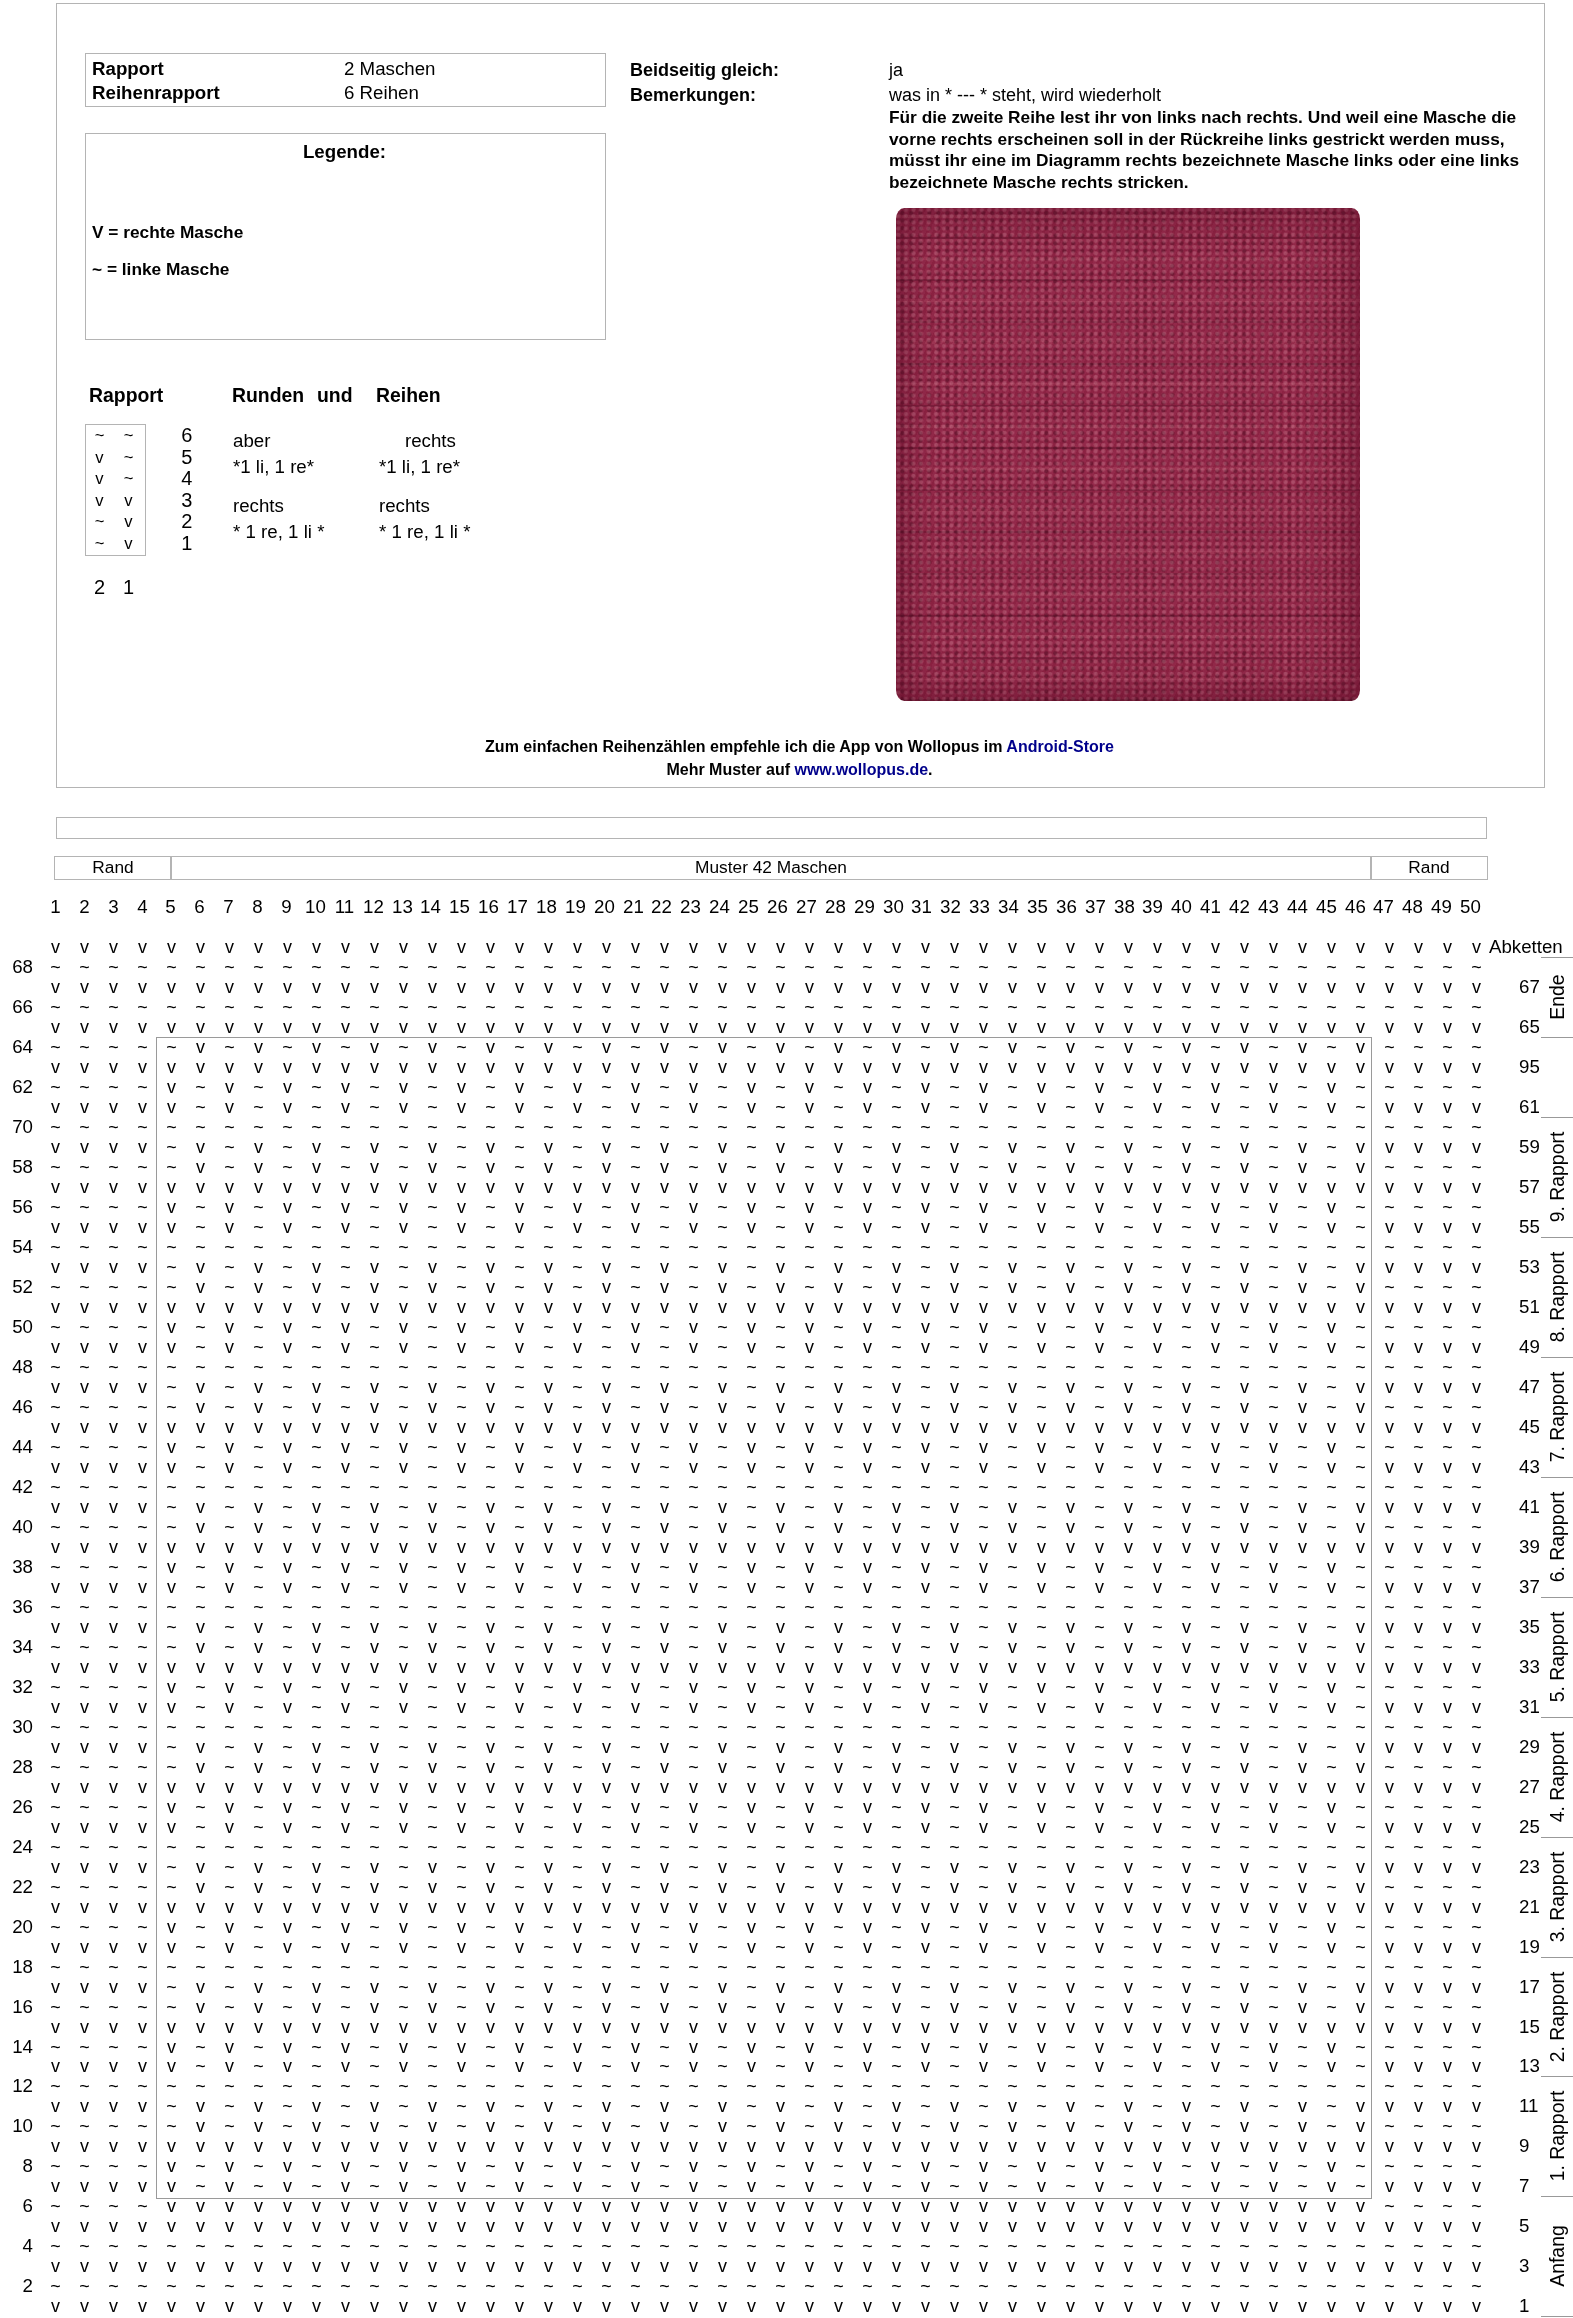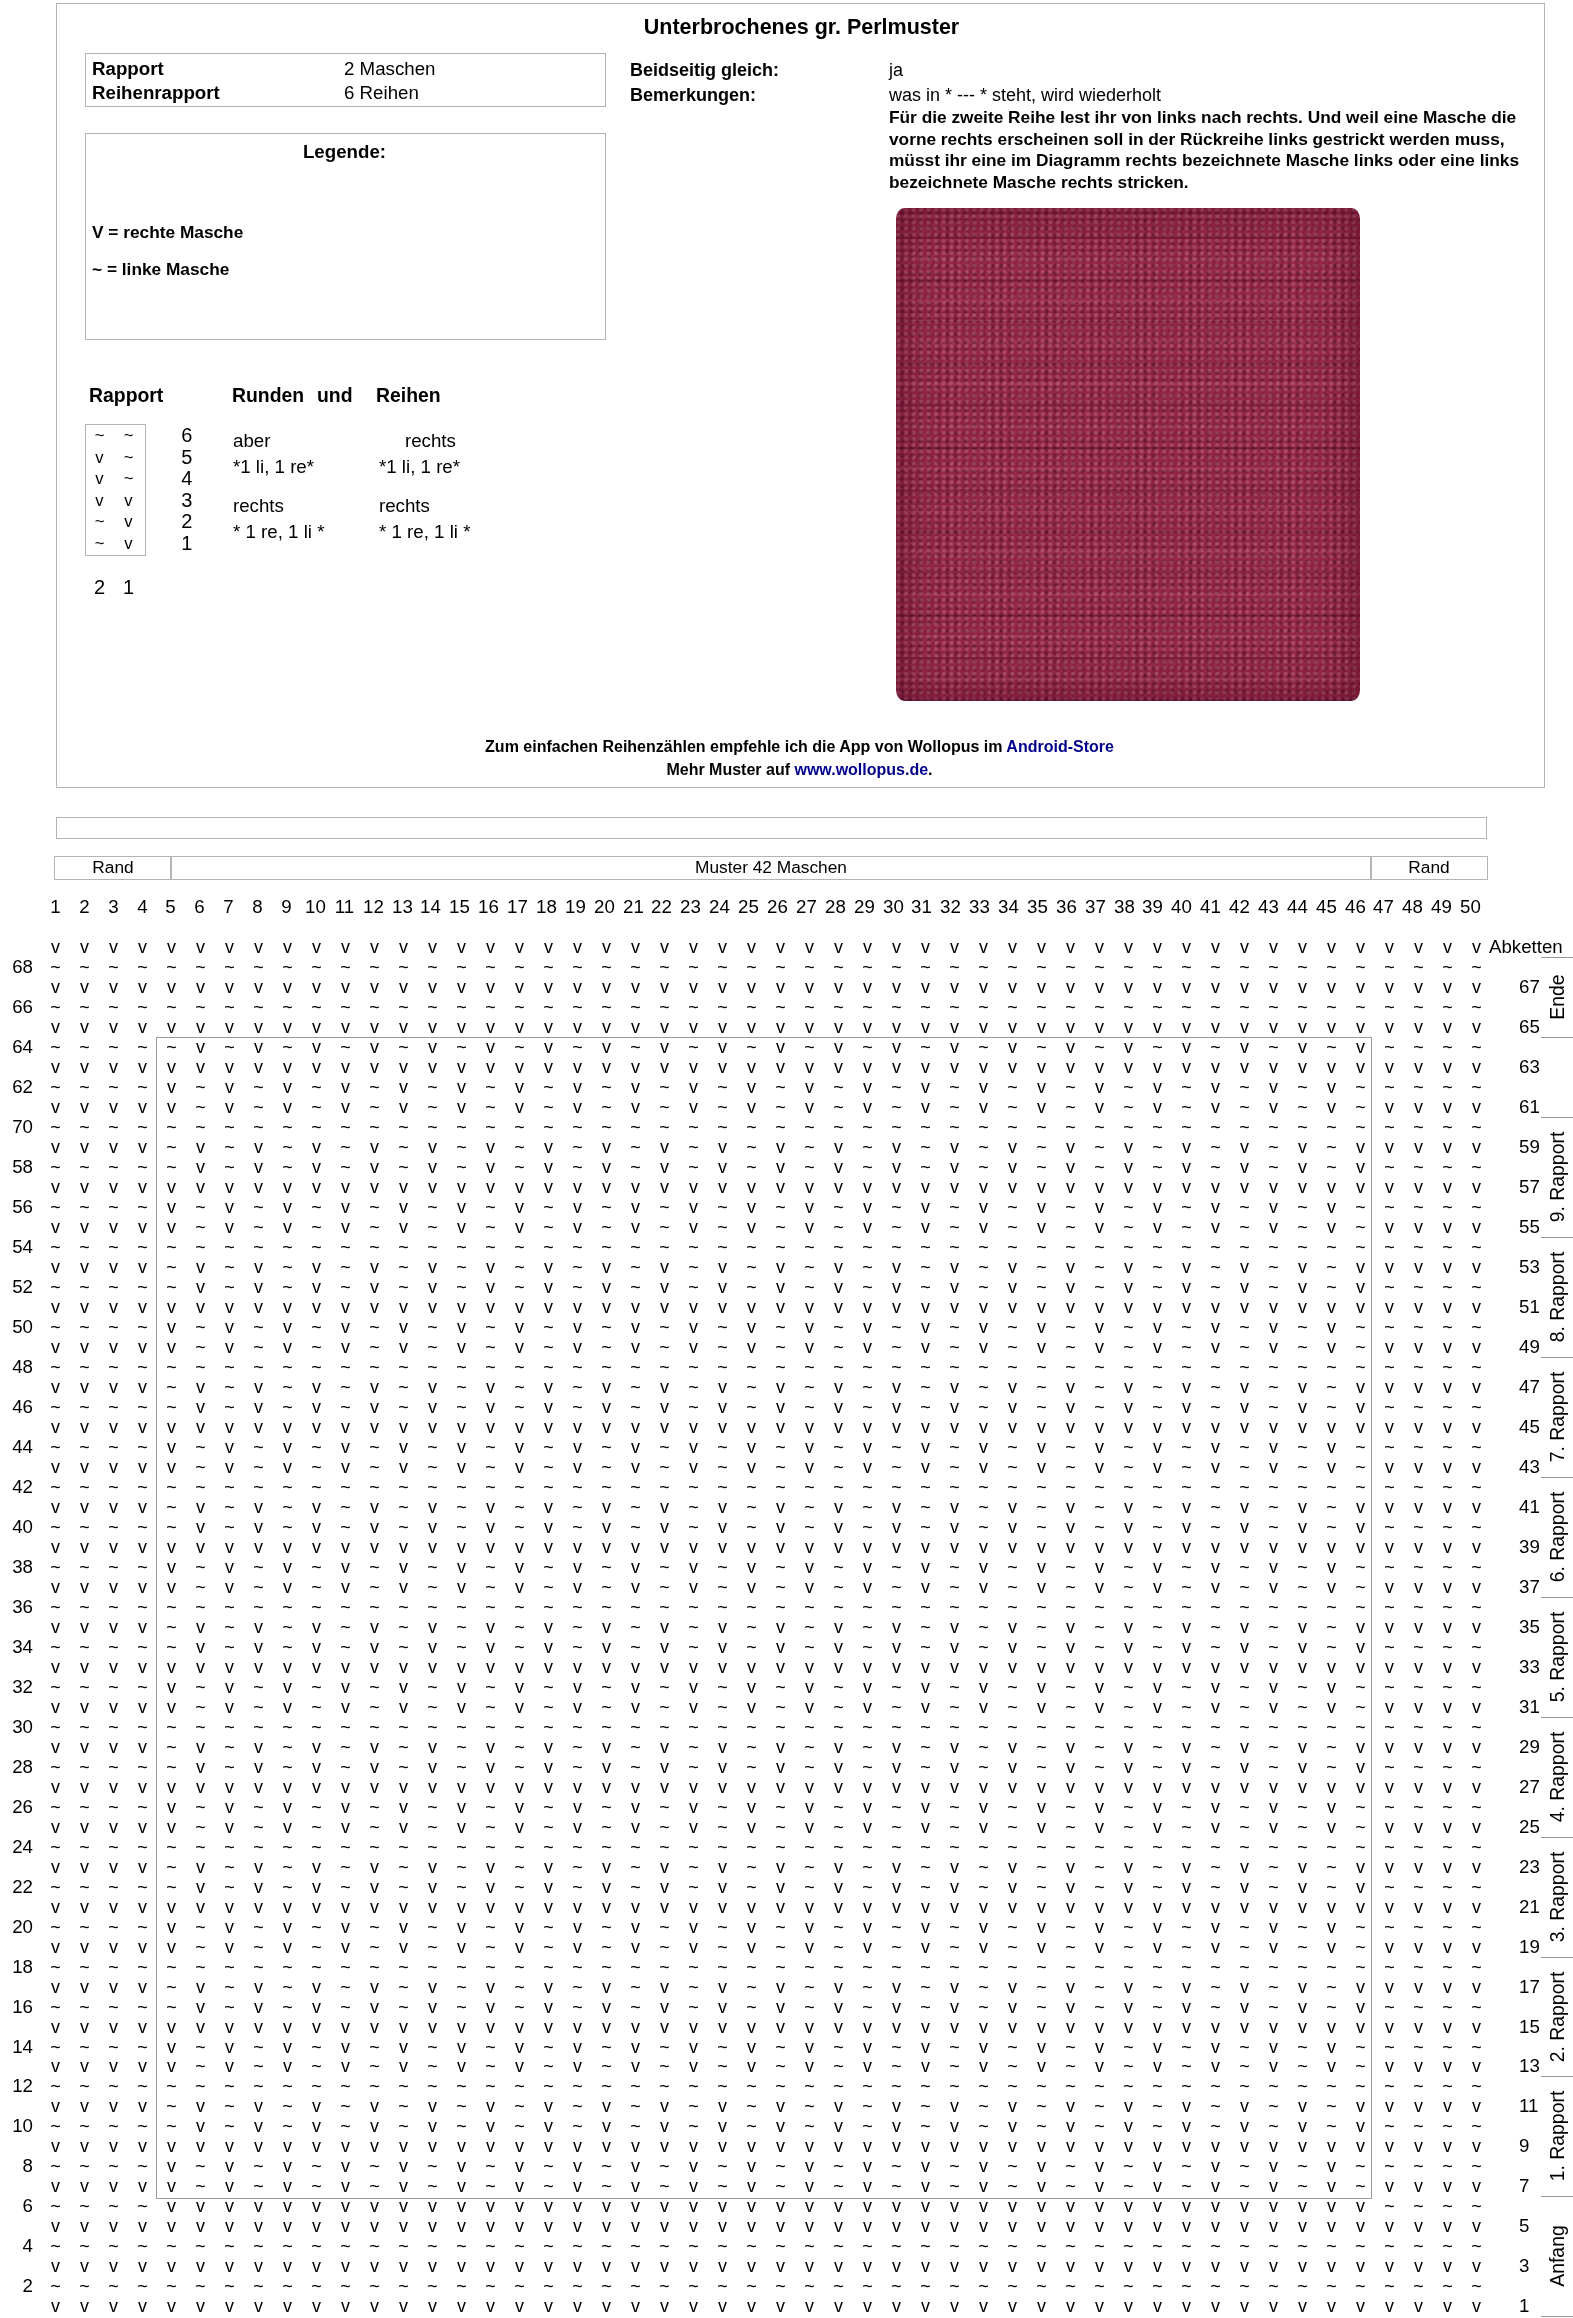--- a/index.html
+++ b/index.html
@@ -36,21 +36,20 @@
   .minisym{position:absolute;width:29px;text-align:center;font-size:16.6px;}
   .mininum{position:absolute;width:23.6px;text-align:center;font-size:20px;}
 </style>
 </head>
 <body>
 
 <div class="page">
 
   <div class="box" style="left:56px;top:2.8px;width:1487px;height:783px;"></div>
 
-  <div class="abs title" style="left:455px;top:15.2px;width:693px;">Unterbrochenes gr. Perlmuster</div>
 
   <div class="box" style="left:85px;top:53px;width:519px;height:52px;"></div>
   <div class="abs lbl" style="left:92px;top:58px;font-size:18.7px;">Rapport</div>
   <div class="abs val" style="left:344px;top:58px;font-size:18.7px;">2 Maschen</div>
   <div class="abs lbl" style="left:92px;top:82px;font-size:18.7px;">Reihenrapport</div>
   <div class="abs val" style="left:344px;top:82px;font-size:18.7px;">6 Reihen</div>
 
   <div class="abs lbl" style="left:630px;top:60px;">Beidseitig gleich:</div>
   <div class="abs val" style="left:889px;top:60px;">ja</div>
   <div class="abs lbl" style="left:630px;top:85px;">Bemerkungen:</div>
@@ -170,21 +169,21 @@
       <div class="rownum" style="left: 0px; top: 957px; width: 33px; height: 20px; line-height: 20px; text-align: right;">68</div>
       <div class="abs" style="left: 41px; top: 977px; width: 1444px; height: 20px; line-height: 20px; white-space: nowrap;"><span class="cell" style="width: 29px;">v</span><span class="cell" style="width: 29px;">v</span><span class="cell" style="width: 29px;">v</span><span class="cell" style="width: 29px;">v</span><span class="cell" style="width: 29px;">v</span><span class="cell" style="width: 29px;">v</span><span class="cell" style="width: 29px;">v</span><span class="cell" style="width: 29px;">v</span><span class="cell" style="width: 29px;">v</span><span class="cell" style="width: 29px;">v</span><span class="cell" style="width: 29px;">v</span><span class="cell" style="width: 29px;">v</span><span class="cell" style="width: 29px;">v</span><span class="cell" style="width: 29px;">v</span><span class="cell" style="width: 29px;">v</span><span class="cell" style="width: 29px;">v</span><span class="cell" style="width: 29px;">v</span><span class="cell" style="width: 29px;">v</span><span class="cell" style="width: 29px;">v</span><span class="cell" style="width: 29px;">v</span><span class="cell" style="width: 29px;">v</span><span class="cell" style="width: 29px;">v</span><span class="cell" style="width: 29px;">v</span><span class="cell" style="width: 29px;">v</span><span class="cell" style="width: 29px;">v</span><span class="cell" style="width: 29px;">v</span><span class="cell" style="width: 29px;">v</span><span class="cell" style="width: 29px;">v</span><span class="cell" style="width: 29px;">v</span><span class="cell" style="width: 29px;">v</span><span class="cell" style="width: 29px;">v</span><span class="cell" style="width: 29px;">v</span><span class="cell" style="width: 29px;">v</span><span class="cell" style="width: 29px;">v</span><span class="cell" style="width: 29px;">v</span><span class="cell" style="width: 29px;">v</span><span class="cell" style="width: 29px;">v</span><span class="cell" style="width: 29px;">v</span><span class="cell" style="width: 29px;">v</span><span class="cell" style="width: 29px;">v</span><span class="cell" style="width: 29px;">v</span><span class="cell" style="width: 29px;">v</span><span class="cell" style="width: 29px;">v</span><span class="cell" style="width: 29px;">v</span><span class="cell" style="width: 29px;">v</span><span class="cell" style="width: 29px;">v</span><span class="cell" style="width: 29px;">v</span><span class="cell" style="width: 29px;">v</span><span class="cell" style="width: 29px;">v</span><span class="cell" style="width: 29px;">v</span></div>
       <div class="rownum" style="left: 1519px; top: 977px; height: 20px; line-height: 20px;">67</div>
       <div class="abs" style="left: 41px; top: 997px; width: 1444px; height: 20px; line-height: 20px; white-space: nowrap;"><span class="cell" style="width: 29px;">~</span><span class="cell" style="width: 29px;">~</span><span class="cell" style="width: 29px;">~</span><span class="cell" style="width: 29px;">~</span><span class="cell" style="width: 29px;">~</span><span class="cell" style="width: 29px;">~</span><span class="cell" style="width: 29px;">~</span><span class="cell" style="width: 29px;">~</span><span class="cell" style="width: 29px;">~</span><span class="cell" style="width: 29px;">~</span><span class="cell" style="width: 29px;">~</span><span class="cell" style="width: 29px;">~</span><span class="cell" style="width: 29px;">~</span><span class="cell" style="width: 29px;">~</span><span class="cell" style="width: 29px;">~</span><span class="cell" style="width: 29px;">~</span><span class="cell" style="width: 29px;">~</span><span class="cell" style="width: 29px;">~</span><span class="cell" style="width: 29px;">~</span><span class="cell" style="width: 29px;">~</span><span class="cell" style="width: 29px;">~</span><span class="cell" style="width: 29px;">~</span><span class="cell" style="width: 29px;">~</span><span class="cell" style="width: 29px;">~</span><span class="cell" style="width: 29px;">~</span><span class="cell" style="width: 29px;">~</span><span class="cell" style="width: 29px;">~</span><span class="cell" style="width: 29px;">~</span><span class="cell" style="width: 29px;">~</span><span class="cell" style="width: 29px;">~</span><span class="cell" style="width: 29px;">~</span><span class="cell" style="width: 29px;">~</span><span class="cell" style="width: 29px;">~</span><span class="cell" style="width: 29px;">~</span><span class="cell" style="width: 29px;">~</span><span class="cell" style="width: 29px;">~</span><span class="cell" style="width: 29px;">~</span><span class="cell" style="width: 29px;">~</span><span class="cell" style="width: 29px;">~</span><span class="cell" style="width: 29px;">~</span><span class="cell" style="width: 29px;">~</span><span class="cell" style="width: 29px;">~</span><span class="cell" style="width: 29px;">~</span><span class="cell" style="width: 29px;">~</span><span class="cell" style="width: 29px;">~</span><span class="cell" style="width: 29px;">~</span><span class="cell" style="width: 29px;">~</span><span class="cell" style="width: 29px;">~</span><span class="cell" style="width: 29px;">~</span><span class="cell" style="width: 29px;">~</span></div>
       <div class="rownum" style="left: 0px; top: 997px; width: 33px; height: 20px; line-height: 20px; text-align: right;">66</div>
       <div class="abs" style="left: 41px; top: 1017px; width: 1444px; height: 20px; line-height: 20px; white-space: nowrap;"><span class="cell" style="width: 29px;">v</span><span class="cell" style="width: 29px;">v</span><span class="cell" style="width: 29px;">v</span><span class="cell" style="width: 29px;">v</span><span class="cell" style="width: 29px;">v</span><span class="cell" style="width: 29px;">v</span><span class="cell" style="width: 29px;">v</span><span class="cell" style="width: 29px;">v</span><span class="cell" style="width: 29px;">v</span><span class="cell" style="width: 29px;">v</span><span class="cell" style="width: 29px;">v</span><span class="cell" style="width: 29px;">v</span><span class="cell" style="width: 29px;">v</span><span class="cell" style="width: 29px;">v</span><span class="cell" style="width: 29px;">v</span><span class="cell" style="width: 29px;">v</span><span class="cell" style="width: 29px;">v</span><span class="cell" style="width: 29px;">v</span><span class="cell" style="width: 29px;">v</span><span class="cell" style="width: 29px;">v</span><span class="cell" style="width: 29px;">v</span><span class="cell" style="width: 29px;">v</span><span class="cell" style="width: 29px;">v</span><span class="cell" style="width: 29px;">v</span><span class="cell" style="width: 29px;">v</span><span class="cell" style="width: 29px;">v</span><span class="cell" style="width: 29px;">v</span><span class="cell" style="width: 29px;">v</span><span class="cell" style="width: 29px;">v</span><span class="cell" style="width: 29px;">v</span><span class="cell" style="width: 29px;">v</span><span class="cell" style="width: 29px;">v</span><span class="cell" style="width: 29px;">v</span><span class="cell" style="width: 29px;">v</span><span class="cell" style="width: 29px;">v</span><span class="cell" style="width: 29px;">v</span><span class="cell" style="width: 29px;">v</span><span class="cell" style="width: 29px;">v</span><span class="cell" style="width: 29px;">v</span><span class="cell" style="width: 29px;">v</span><span class="cell" style="width: 29px;">v</span><span class="cell" style="width: 29px;">v</span><span class="cell" style="width: 29px;">v</span><span class="cell" style="width: 29px;">v</span><span class="cell" style="width: 29px;">v</span><span class="cell" style="width: 29px;">v</span><span class="cell" style="width: 29px;">v</span><span class="cell" style="width: 29px;">v</span><span class="cell" style="width: 29px;">v</span><span class="cell" style="width: 29px;">v</span></div>
       <div class="rownum" style="left: 1519px; top: 1017px; height: 20px; line-height: 20px;">65</div>
       <div class="abs" style="left: 41px; top: 1037px; width: 1444px; height: 20px; line-height: 20px; white-space: nowrap;"><span class="cell" style="width: 29px;">~</span><span class="cell" style="width: 29px;">~</span><span class="cell" style="width: 29px;">~</span><span class="cell" style="width: 29px;">~</span><span class="cell" style="width: 29px;">~</span><span class="cell" style="width: 29px;">v</span><span class="cell" style="width: 29px;">~</span><span class="cell" style="width: 29px;">v</span><span class="cell" style="width: 29px;">~</span><span class="cell" style="width: 29px;">v</span><span class="cell" style="width: 29px;">~</span><span class="cell" style="width: 29px;">v</span><span class="cell" style="width: 29px;">~</span><span class="cell" style="width: 29px;">v</span><span class="cell" style="width: 29px;">~</span><span class="cell" style="width: 29px;">v</span><span class="cell" style="width: 29px;">~</span><span class="cell" style="width: 29px;">v</span><span class="cell" style="width: 29px;">~</span><span class="cell" style="width: 29px;">v</span><span class="cell" style="width: 29px;">~</span><span class="cell" style="width: 29px;">v</span><span class="cell" style="width: 29px;">~</span><span class="cell" style="width: 29px;">v</span><span class="cell" style="width: 29px;">~</span><span class="cell" style="width: 29px;">v</span><span class="cell" style="width: 29px;">~</span><span class="cell" style="width: 29px;">v</span><span class="cell" style="width: 29px;">~</span><span class="cell" style="width: 29px;">v</span><span class="cell" style="width: 29px;">~</span><span class="cell" style="width: 29px;">v</span><span class="cell" style="width: 29px;">~</span><span class="cell" style="width: 29px;">v</span><span class="cell" style="width: 29px;">~</span><span class="cell" style="width: 29px;">v</span><span class="cell" style="width: 29px;">~</span><span class="cell" style="width: 29px;">v</span><span class="cell" style="width: 29px;">~</span><span class="cell" style="width: 29px;">v</span><span class="cell" style="width: 29px;">~</span><span class="cell" style="width: 29px;">v</span><span class="cell" style="width: 29px;">~</span><span class="cell" style="width: 29px;">v</span><span class="cell" style="width: 29px;">~</span><span class="cell" style="width: 29px;">v</span><span class="cell" style="width: 29px;">~</span><span class="cell" style="width: 29px;">~</span><span class="cell" style="width: 29px;">~</span><span class="cell" style="width: 29px;">~</span></div>
       <div class="rownum" style="left: 0px; top: 1037px; width: 33px; height: 20px; line-height: 20px; text-align: right;">64</div>
       <div class="abs" style="left: 41px; top: 1057px; width: 1444px; height: 20px; line-height: 20px; white-space: nowrap;"><span class="cell" style="width: 29px;">v</span><span class="cell" style="width: 29px;">v</span><span class="cell" style="width: 29px;">v</span><span class="cell" style="width: 29px;">v</span><span class="cell" style="width: 29px;">v</span><span class="cell" style="width: 29px;">v</span><span class="cell" style="width: 29px;">v</span><span class="cell" style="width: 29px;">v</span><span class="cell" style="width: 29px;">v</span><span class="cell" style="width: 29px;">v</span><span class="cell" style="width: 29px;">v</span><span class="cell" style="width: 29px;">v</span><span class="cell" style="width: 29px;">v</span><span class="cell" style="width: 29px;">v</span><span class="cell" style="width: 29px;">v</span><span class="cell" style="width: 29px;">v</span><span class="cell" style="width: 29px;">v</span><span class="cell" style="width: 29px;">v</span><span class="cell" style="width: 29px;">v</span><span class="cell" style="width: 29px;">v</span><span class="cell" style="width: 29px;">v</span><span class="cell" style="width: 29px;">v</span><span class="cell" style="width: 29px;">v</span><span class="cell" style="width: 29px;">v</span><span class="cell" style="width: 29px;">v</span><span class="cell" style="width: 29px;">v</span><span class="cell" style="width: 29px;">v</span><span class="cell" style="width: 29px;">v</span><span class="cell" style="width: 29px;">v</span><span class="cell" style="width: 29px;">v</span><span class="cell" style="width: 29px;">v</span><span class="cell" style="width: 29px;">v</span><span class="cell" style="width: 29px;">v</span><span class="cell" style="width: 29px;">v</span><span class="cell" style="width: 29px;">v</span><span class="cell" style="width: 29px;">v</span><span class="cell" style="width: 29px;">v</span><span class="cell" style="width: 29px;">v</span><span class="cell" style="width: 29px;">v</span><span class="cell" style="width: 29px;">v</span><span class="cell" style="width: 29px;">v</span><span class="cell" style="width: 29px;">v</span><span class="cell" style="width: 29px;">v</span><span class="cell" style="width: 29px;">v</span><span class="cell" style="width: 29px;">v</span><span class="cell" style="width: 29px;">v</span><span class="cell" style="width: 29px;">v</span><span class="cell" style="width: 29px;">v</span><span class="cell" style="width: 29px;">v</span><span class="cell" style="width: 29px;">v</span></div>
-      <div class="rownum" style="left: 1519px; top: 1057px; height: 20px; line-height: 20px;">63</div>
+      <div class="rownum" style="left: 1519px; top: 1057px; height: 20px; line-height: 20px;">95</div>
       <div class="abs" style="left: 41px; top: 1077px; width: 1444px; height: 20px; line-height: 20px; white-space: nowrap;"><span class="cell" style="width: 29px;">~</span><span class="cell" style="width: 29px;">~</span><span class="cell" style="width: 29px;">~</span><span class="cell" style="width: 29px;">~</span><span class="cell" style="width: 29px;">v</span><span class="cell" style="width: 29px;">~</span><span class="cell" style="width: 29px;">v</span><span class="cell" style="width: 29px;">~</span><span class="cell" style="width: 29px;">v</span><span class="cell" style="width: 29px;">~</span><span class="cell" style="width: 29px;">v</span><span class="cell" style="width: 29px;">~</span><span class="cell" style="width: 29px;">v</span><span class="cell" style="width: 29px;">~</span><span class="cell" style="width: 29px;">v</span><span class="cell" style="width: 29px;">~</span><span class="cell" style="width: 29px;">v</span><span class="cell" style="width: 29px;">~</span><span class="cell" style="width: 29px;">v</span><span class="cell" style="width: 29px;">~</span><span class="cell" style="width: 29px;">v</span><span class="cell" style="width: 29px;">~</span><span class="cell" style="width: 29px;">v</span><span class="cell" style="width: 29px;">~</span><span class="cell" style="width: 29px;">v</span><span class="cell" style="width: 29px;">~</span><span class="cell" style="width: 29px;">v</span><span class="cell" style="width: 29px;">~</span><span class="cell" style="width: 29px;">v</span><span class="cell" style="width: 29px;">~</span><span class="cell" style="width: 29px;">v</span><span class="cell" style="width: 29px;">~</span><span class="cell" style="width: 29px;">v</span><span class="cell" style="width: 29px;">~</span><span class="cell" style="width: 29px;">v</span><span class="cell" style="width: 29px;">~</span><span class="cell" style="width: 29px;">v</span><span class="cell" style="width: 29px;">~</span><span class="cell" style="width: 29px;">v</span><span class="cell" style="width: 29px;">~</span><span class="cell" style="width: 29px;">v</span><span class="cell" style="width: 29px;">~</span><span class="cell" style="width: 29px;">v</span><span class="cell" style="width: 29px;">~</span><span class="cell" style="width: 29px;">v</span><span class="cell" style="width: 29px;">~</span><span class="cell" style="width: 29px;">~</span><span class="cell" style="width: 29px;">~</span><span class="cell" style="width: 29px;">~</span><span class="cell" style="width: 29px;">~</span></div>
       <div class="rownum" style="left: 0px; top: 1077px; width: 33px; height: 20px; line-height: 20px; text-align: right;">62</div>
       <div class="abs" style="left: 41px; top: 1097px; width: 1444px; height: 20px; line-height: 20px; white-space: nowrap;"><span class="cell" style="width: 29px;">v</span><span class="cell" style="width: 29px;">v</span><span class="cell" style="width: 29px;">v</span><span class="cell" style="width: 29px;">v</span><span class="cell" style="width: 29px;">v</span><span class="cell" style="width: 29px;">~</span><span class="cell" style="width: 29px;">v</span><span class="cell" style="width: 29px;">~</span><span class="cell" style="width: 29px;">v</span><span class="cell" style="width: 29px;">~</span><span class="cell" style="width: 29px;">v</span><span class="cell" style="width: 29px;">~</span><span class="cell" style="width: 29px;">v</span><span class="cell" style="width: 29px;">~</span><span class="cell" style="width: 29px;">v</span><span class="cell" style="width: 29px;">~</span><span class="cell" style="width: 29px;">v</span><span class="cell" style="width: 29px;">~</span><span class="cell" style="width: 29px;">v</span><span class="cell" style="width: 29px;">~</span><span class="cell" style="width: 29px;">v</span><span class="cell" style="width: 29px;">~</span><span class="cell" style="width: 29px;">v</span><span class="cell" style="width: 29px;">~</span><span class="cell" style="width: 29px;">v</span><span class="cell" style="width: 29px;">~</span><span class="cell" style="width: 29px;">v</span><span class="cell" style="width: 29px;">~</span><span class="cell" style="width: 29px;">v</span><span class="cell" style="width: 29px;">~</span><span class="cell" style="width: 29px;">v</span><span class="cell" style="width: 29px;">~</span><span class="cell" style="width: 29px;">v</span><span class="cell" style="width: 29px;">~</span><span class="cell" style="width: 29px;">v</span><span class="cell" style="width: 29px;">~</span><span class="cell" style="width: 29px;">v</span><span class="cell" style="width: 29px;">~</span><span class="cell" style="width: 29px;">v</span><span class="cell" style="width: 29px;">~</span><span class="cell" style="width: 29px;">v</span><span class="cell" style="width: 29px;">~</span><span class="cell" style="width: 29px;">v</span><span class="cell" style="width: 29px;">~</span><span class="cell" style="width: 29px;">v</span><span class="cell" style="width: 29px;">~</span><span class="cell" style="width: 29px;">v</span><span class="cell" style="width: 29px;">v</span><span class="cell" style="width: 29px;">v</span><span class="cell" style="width: 29px;">v</span></div>
       <div class="rownum" style="left: 1519px; top: 1097px; height: 20px; line-height: 20px;">61</div>
       <div class="abs" style="left: 41px; top: 1117px; width: 1444px; height: 20px; line-height: 20px; white-space: nowrap;"><span class="cell" style="width: 29px;">~</span><span class="cell" style="width: 29px;">~</span><span class="cell" style="width: 29px;">~</span><span class="cell" style="width: 29px;">~</span><span class="cell" style="width: 29px;">~</span><span class="cell" style="width: 29px;">~</span><span class="cell" style="width: 29px;">~</span><span class="cell" style="width: 29px;">~</span><span class="cell" style="width: 29px;">~</span><span class="cell" style="width: 29px;">~</span><span class="cell" style="width: 29px;">~</span><span class="cell" style="width: 29px;">~</span><span class="cell" style="width: 29px;">~</span><span class="cell" style="width: 29px;">~</span><span class="cell" style="width: 29px;">~</span><span class="cell" style="width: 29px;">~</span><span class="cell" style="width: 29px;">~</span><span class="cell" style="width: 29px;">~</span><span class="cell" style="width: 29px;">~</span><span class="cell" style="width: 29px;">~</span><span class="cell" style="width: 29px;">~</span><span class="cell" style="width: 29px;">~</span><span class="cell" style="width: 29px;">~</span><span class="cell" style="width: 29px;">~</span><span class="cell" style="width: 29px;">~</span><span class="cell" style="width: 29px;">~</span><span class="cell" style="width: 29px;">~</span><span class="cell" style="width: 29px;">~</span><span class="cell" style="width: 29px;">~</span><span class="cell" style="width: 29px;">~</span><span class="cell" style="width: 29px;">~</span><span class="cell" style="width: 29px;">~</span><span class="cell" style="width: 29px;">~</span><span class="cell" style="width: 29px;">~</span><span class="cell" style="width: 29px;">~</span><span class="cell" style="width: 29px;">~</span><span class="cell" style="width: 29px;">~</span><span class="cell" style="width: 29px;">~</span><span class="cell" style="width: 29px;">~</span><span class="cell" style="width: 29px;">~</span><span class="cell" style="width: 29px;">~</span><span class="cell" style="width: 29px;">~</span><span class="cell" style="width: 29px;">~</span><span class="cell" style="width: 29px;">~</span><span class="cell" style="width: 29px;">~</span><span class="cell" style="width: 29px;">~</span><span class="cell" style="width: 29px;">~</span><span class="cell" style="width: 29px;">~</span><span class="cell" style="width: 29px;">~</span><span class="cell" style="width: 29px;">~</span></div>
       <div class="rownum" style="left: 0px; top: 1117px; width: 33px; height: 20px; line-height: 20px; text-align: right;">70</div>
       <div class="abs" style="left: 41px; top: 1137px; width: 1444px; height: 20px; line-height: 20px; white-space: nowrap;"><span class="cell" style="width: 29px;">v</span><span class="cell" style="width: 29px;">v</span><span class="cell" style="width: 29px;">v</span><span class="cell" style="width: 29px;">v</span><span class="cell" style="width: 29px;">~</span><span class="cell" style="width: 29px;">v</span><span class="cell" style="width: 29px;">~</span><span class="cell" style="width: 29px;">v</span><span class="cell" style="width: 29px;">~</span><span class="cell" style="width: 29px;">v</span><span class="cell" style="width: 29px;">~</span><span class="cell" style="width: 29px;">v</span><span class="cell" style="width: 29px;">~</span><span class="cell" style="width: 29px;">v</span><span class="cell" style="width: 29px;">~</span><span class="cell" style="width: 29px;">v</span><span class="cell" style="width: 29px;">~</span><span class="cell" style="width: 29px;">v</span><span class="cell" style="width: 29px;">~</span><span class="cell" style="width: 29px;">v</span><span class="cell" style="width: 29px;">~</span><span class="cell" style="width: 29px;">v</span><span class="cell" style="width: 29px;">~</span><span class="cell" style="width: 29px;">v</span><span class="cell" style="width: 29px;">~</span><span class="cell" style="width: 29px;">v</span><span class="cell" style="width: 29px;">~</span><span class="cell" style="width: 29px;">v</span><span class="cell" style="width: 29px;">~</span><span class="cell" style="width: 29px;">v</span><span class="cell" style="width: 29px;">~</span><span class="cell" style="width: 29px;">v</span><span class="cell" style="width: 29px;">~</span><span class="cell" style="width: 29px;">v</span><span class="cell" style="width: 29px;">~</span><span class="cell" style="width: 29px;">v</span><span class="cell" style="width: 29px;">~</span><span class="cell" style="width: 29px;">v</span><span class="cell" style="width: 29px;">~</span><span class="cell" style="width: 29px;">v</span><span class="cell" style="width: 29px;">~</span><span class="cell" style="width: 29px;">v</span><span class="cell" style="width: 29px;">~</span><span class="cell" style="width: 29px;">v</span><span class="cell" style="width: 29px;">~</span><span class="cell" style="width: 29px;">v</span><span class="cell" style="width: 29px;">v</span><span class="cell" style="width: 29px;">v</span><span class="cell" style="width: 29px;">v</span><span class="cell" style="width: 29px;">v</span></div>
       <div class="rownum" style="left: 1519px; top: 1137px; height: 20px; line-height: 20px;">59</div>
       <div class="abs" style="left: 41px; top: 1157px; width: 1444px; height: 20px; line-height: 20px; white-space: nowrap;"><span class="cell" style="width: 29px;">~</span><span class="cell" style="width: 29px;">~</span><span class="cell" style="width: 29px;">~</span><span class="cell" style="width: 29px;">~</span><span class="cell" style="width: 29px;">~</span><span class="cell" style="width: 29px;">v</span><span class="cell" style="width: 29px;">~</span><span class="cell" style="width: 29px;">v</span><span class="cell" style="width: 29px;">~</span><span class="cell" style="width: 29px;">v</span><span class="cell" style="width: 29px;">~</span><span class="cell" style="width: 29px;">v</span><span class="cell" style="width: 29px;">~</span><span class="cell" style="width: 29px;">v</span><span class="cell" style="width: 29px;">~</span><span class="cell" style="width: 29px;">v</span><span class="cell" style="width: 29px;">~</span><span class="cell" style="width: 29px;">v</span><span class="cell" style="width: 29px;">~</span><span class="cell" style="width: 29px;">v</span><span class="cell" style="width: 29px;">~</span><span class="cell" style="width: 29px;">v</span><span class="cell" style="width: 29px;">~</span><span class="cell" style="width: 29px;">v</span><span class="cell" style="width: 29px;">~</span><span class="cell" style="width: 29px;">v</span><span class="cell" style="width: 29px;">~</span><span class="cell" style="width: 29px;">v</span><span class="cell" style="width: 29px;">~</span><span class="cell" style="width: 29px;">v</span><span class="cell" style="width: 29px;">~</span><span class="cell" style="width: 29px;">v</span><span class="cell" style="width: 29px;">~</span><span class="cell" style="width: 29px;">v</span><span class="cell" style="width: 29px;">~</span><span class="cell" style="width: 29px;">v</span><span class="cell" style="width: 29px;">~</span><span class="cell" style="width: 29px;">v</span><span class="cell" style="width: 29px;">~</span><span class="cell" style="width: 29px;">v</span><span class="cell" style="width: 29px;">~</span><span class="cell" style="width: 29px;">v</span><span class="cell" style="width: 29px;">~</span><span class="cell" style="width: 29px;">v</span><span class="cell" style="width: 29px;">~</span><span class="cell" style="width: 29px;">v</span><span class="cell" style="width: 29px;">~</span><span class="cell" style="width: 29px;">~</span><span class="cell" style="width: 29px;">~</span><span class="cell" style="width: 29px;">~</span></div>
       <div class="rownum" style="left: 0px; top: 1157px; width: 33px; height: 20px; line-height: 20px; text-align: right;">58</div>

